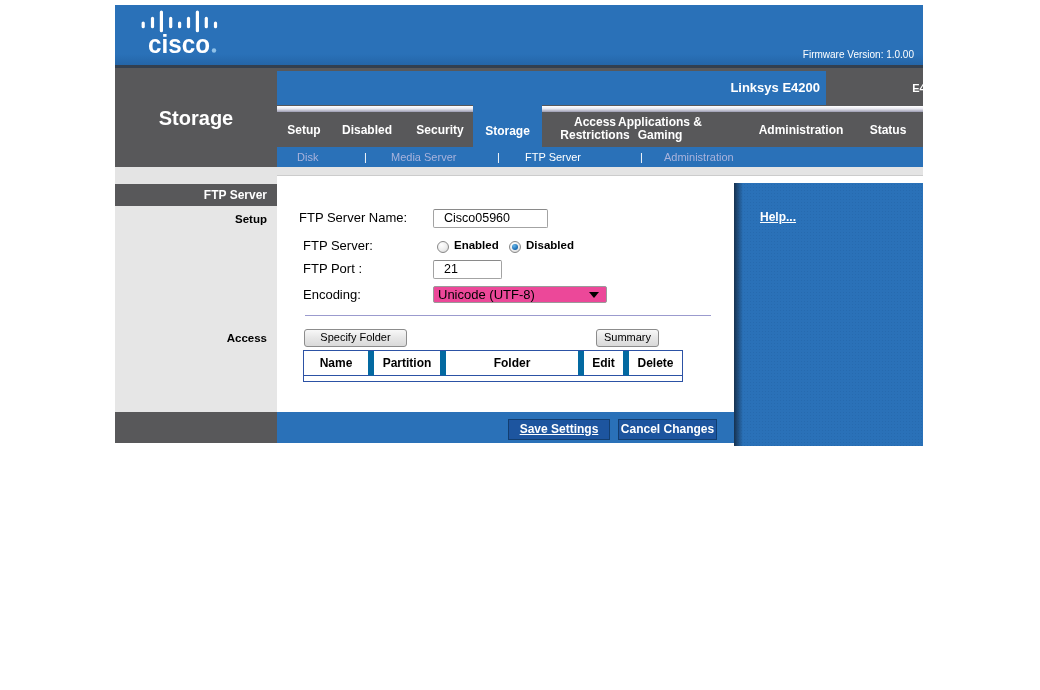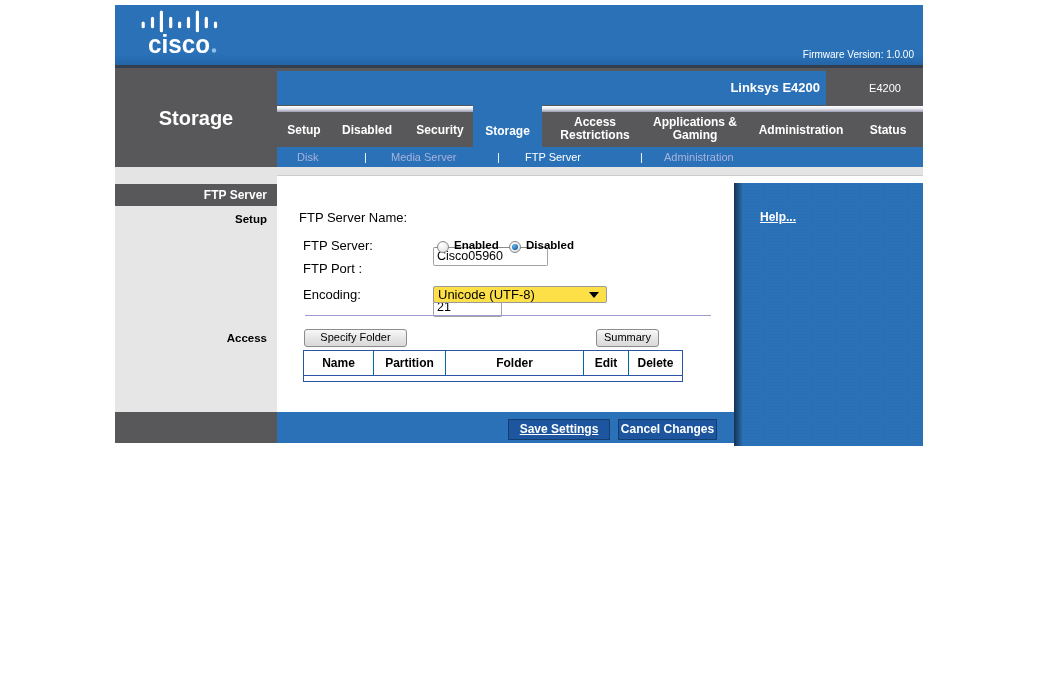--- a/index.html
+++ b/index.html
@@ -5,30 +5,30 @@
 html,body{margin:0;padding:0;}
 body{width:1040px;height:690px;background:#fff;font-family:"Liberation Sans",sans-serif;position:relative;overflow:hidden;}
 .abs{position:absolute;}
 
 #topband{left:115px;top:5px;width:808px;height:60px;background:linear-gradient(180deg,#2a71b8 0%,#2a71b8 82%,#2465a7 100%);border-bottom:3px solid #333f4e;}
 #firmware{left:700px;top:49px;width:214px;text-align:right;color:#fff;font-size:10px;}
 
 #grayband{left:115px;top:68px;width:808px;height:99px;background:#58585a;}
 #storageTitle{left:115px;top:107px;width:162px;text-align:center;color:#fff;font-size:20px;font-weight:bold;}
 #linksysBox{left:277px;top:71px;width:543px;height:34px;background:#2a71b8;color:#fff;font-size:13px;font-weight:bold;line-height:34px;text-align:right;padding-right:6px;}
-#e4200{left:826px;top:71px;width:118px;height:34px;line-height:34px;text-align:center;color:#fff;font-size:11px;font-weight:normal;}
+#e4200{left:826px;top:71px;width:118px;height:34px;line-height:34px;text-align:right;color:#fff;font-size:11px;font-weight:bold;}
 #strip{left:277px;top:106px;width:646px;height:6px;background:linear-gradient(180deg,#ffffff 0%,#e9e9f0 45%,#9a9ab0 100%);}
 .tab{color:#fff;font-size:12px;font-weight:bold;text-align:center;}
 #tabSetup{left:277px;top:123px;width:54px;}
 #tabWireless{left:340px;top:123px;width:54px;}
 #tabSecurity{left:410px;top:123px;width:60px;}
 #tabStorage{left:473px;top:105px;width:69px;height:42px;background:#2a71b8;}
 #tabStorage span{display:block;margin-top:19px;}
 #tabAccess{left:543px;top:116px;width:104px;line-height:13px;}
-#tabApps{left:645px;top:116px;width:100px;line-height:13px;}
+#tabApps{left:610px;top:116px;width:100px;line-height:13px;}
 #tabAdmin{left:751px;top:123px;width:100px;}
 #tabStatus{left:860px;top:123px;width:56px;}
 
 #subnav{left:277px;top:147px;width:646px;height:20px;background:#2a71b8;}
 .sn{position:absolute;top:147px;height:20px;line-height:20px;font-size:11px;color:#a9b3dc;text-align:left;}
 .snw{color:#fff;}
 #snDisk{left:297px;width:54px;}
 #snSep1{left:364px;width:10px;}
 #snMedia{left:391px;width:100px;}
 #snSep2{left:497px;width:10px;}
@@ -51,39 +51,39 @@
 #bottombar{left:277px;top:412px;width:457px;height:31px;background:#2a71b8;}
 .bbtn{position:absolute;top:419px;height:21px;background:#1d559f;border:1px solid #123e70;box-sizing:border-box;color:#fff;font-weight:bold;font-size:12px;text-align:center;line-height:19px;white-space:nowrap;}
 #saveBtn{left:508px;width:102px;text-decoration:underline;}
 #cancelBtn{left:618px;width:99px;}
 
 .lbl{font-size:13px;color:#000;}
 #lbl1{left:299px;top:210px;}
 #lbl2{left:303px;top:238px;}
 #lbl3{left:303px;top:261px;}
 #lbl4{left:303px;top:287px;}
-.tin{position:absolute;border:1px solid #a3a3a3;border-top-color:#8a8a8a;border-radius:2px;font-family:"Liberation Sans",sans-serif;font-size:12.5px;color:#000;padding:0 0 0 3px;background:#fff;box-sizing:border-box;line-height:17px;margin-top:38px;}
+.tin{position:absolute;border:1px solid #a3a3a3;border-top-color:#8a8a8a;border-radius:2px;font-family:"Liberation Sans",sans-serif;font-size:12.5px;color:#000;padding:0 0 0 10px;background:#fff;box-sizing:border-box;line-height:17px;}
 #input1{left:433px;top:209px;width:115px;height:19px;}
 #input2{left:433px;top:260px;width:69px;height:19px;}
 .radio{position:absolute;width:12px;height:12px;border:1px solid #888;border-radius:50%;background:radial-gradient(circle at 35% 30%,#ffffff 0%,#ededed 55%,#cfcfcf 100%);box-sizing:border-box;}
 #radio1{left:437px;top:241px;}
 #radio2{left:509px;top:241px;}
 #radio2 i{position:absolute;left:2px;top:2px;width:6px;height:6px;border-radius:50%;background:radial-gradient(circle at 35% 30%,#66b6e8,#1668b0 70%);display:block;}
 .rlbl{font-size:11.5px;font-weight:bold;color:#000;}
 #enabledLbl{left:454px;top:239px;}
 #disabledLbl{left:526px;top:239px;}
-#selectBox{left:433px;top:286px;width:174px;height:17px;border:1px solid #9a9a9a;border-radius:2px;box-sizing:border-box;font-size:13px;line-height:15px;padding-left:4px;background:#fde047;}
+#selectBox{left:433px;top:286px;width:174px;height:17px;border:1px solid #9a9a9a;border-radius:2px;box-sizing:border-box;font-size:13px;line-height:15px;padding-left:4px;background:#ec4899;}
 #selArrow{left:589px;top:292px;width:0;height:0;border-left:5px solid transparent;border-right:5px solid transparent;border-top:6px solid #000;}
 #hr1{left:305px;top:315px;width:406px;height:1px;background:#9b9bce;}
 .gbtn{position:absolute;top:329px;height:18px;border:1px solid #8c8c8c;border-radius:3px;background:linear-gradient(180deg,#f8f8f8 0%,#e8e8e8 45%,#d9d9d9 100%);box-sizing:border-box;font-size:11px;color:#000;text-align:center;line-height:15px;}
 #btnSpecify{left:304px;width:103px;}
 #btnSummary{left:596px;width:63px;}
 #ftable{left:303px;top:350px;width:380px;height:32px;border:1px solid #2c52a5;box-sizing:border-box;}
 #ftable .row{display:flex;height:25px;}
-#ftable .c{border-right:1px solid #0369a1;border-bottom:1px solid #2c52a5;box-sizing:border-box;font-size:12px;font-weight:bold;text-align:center;line-height:25px;}
+#ftable .c{border-right:6px solid #0369a1;border-bottom:1px solid #2c52a5;box-sizing:border-box;font-size:12px;font-weight:bold;text-align:center;line-height:25px;}
 #ftable .c:last-child{border-right:none;}
 </style>
 </head>
 <body>
 <div class="abs" id="topband"></div>
 <svg class="abs" style="left:140px;top:8px;" width="90" height="48">
   <g fill="#ffffff">
     <rect x="1.6" y="13.5" width="3.2" height="6.8" rx="1.6"></rect>
     <rect x="10.9" y="8.8" width="3.2" height="11.5" rx="1.6"></rect>
     <rect x="19.8" y="2.5" width="3.2" height="21.8" rx="1.6"></rect>

